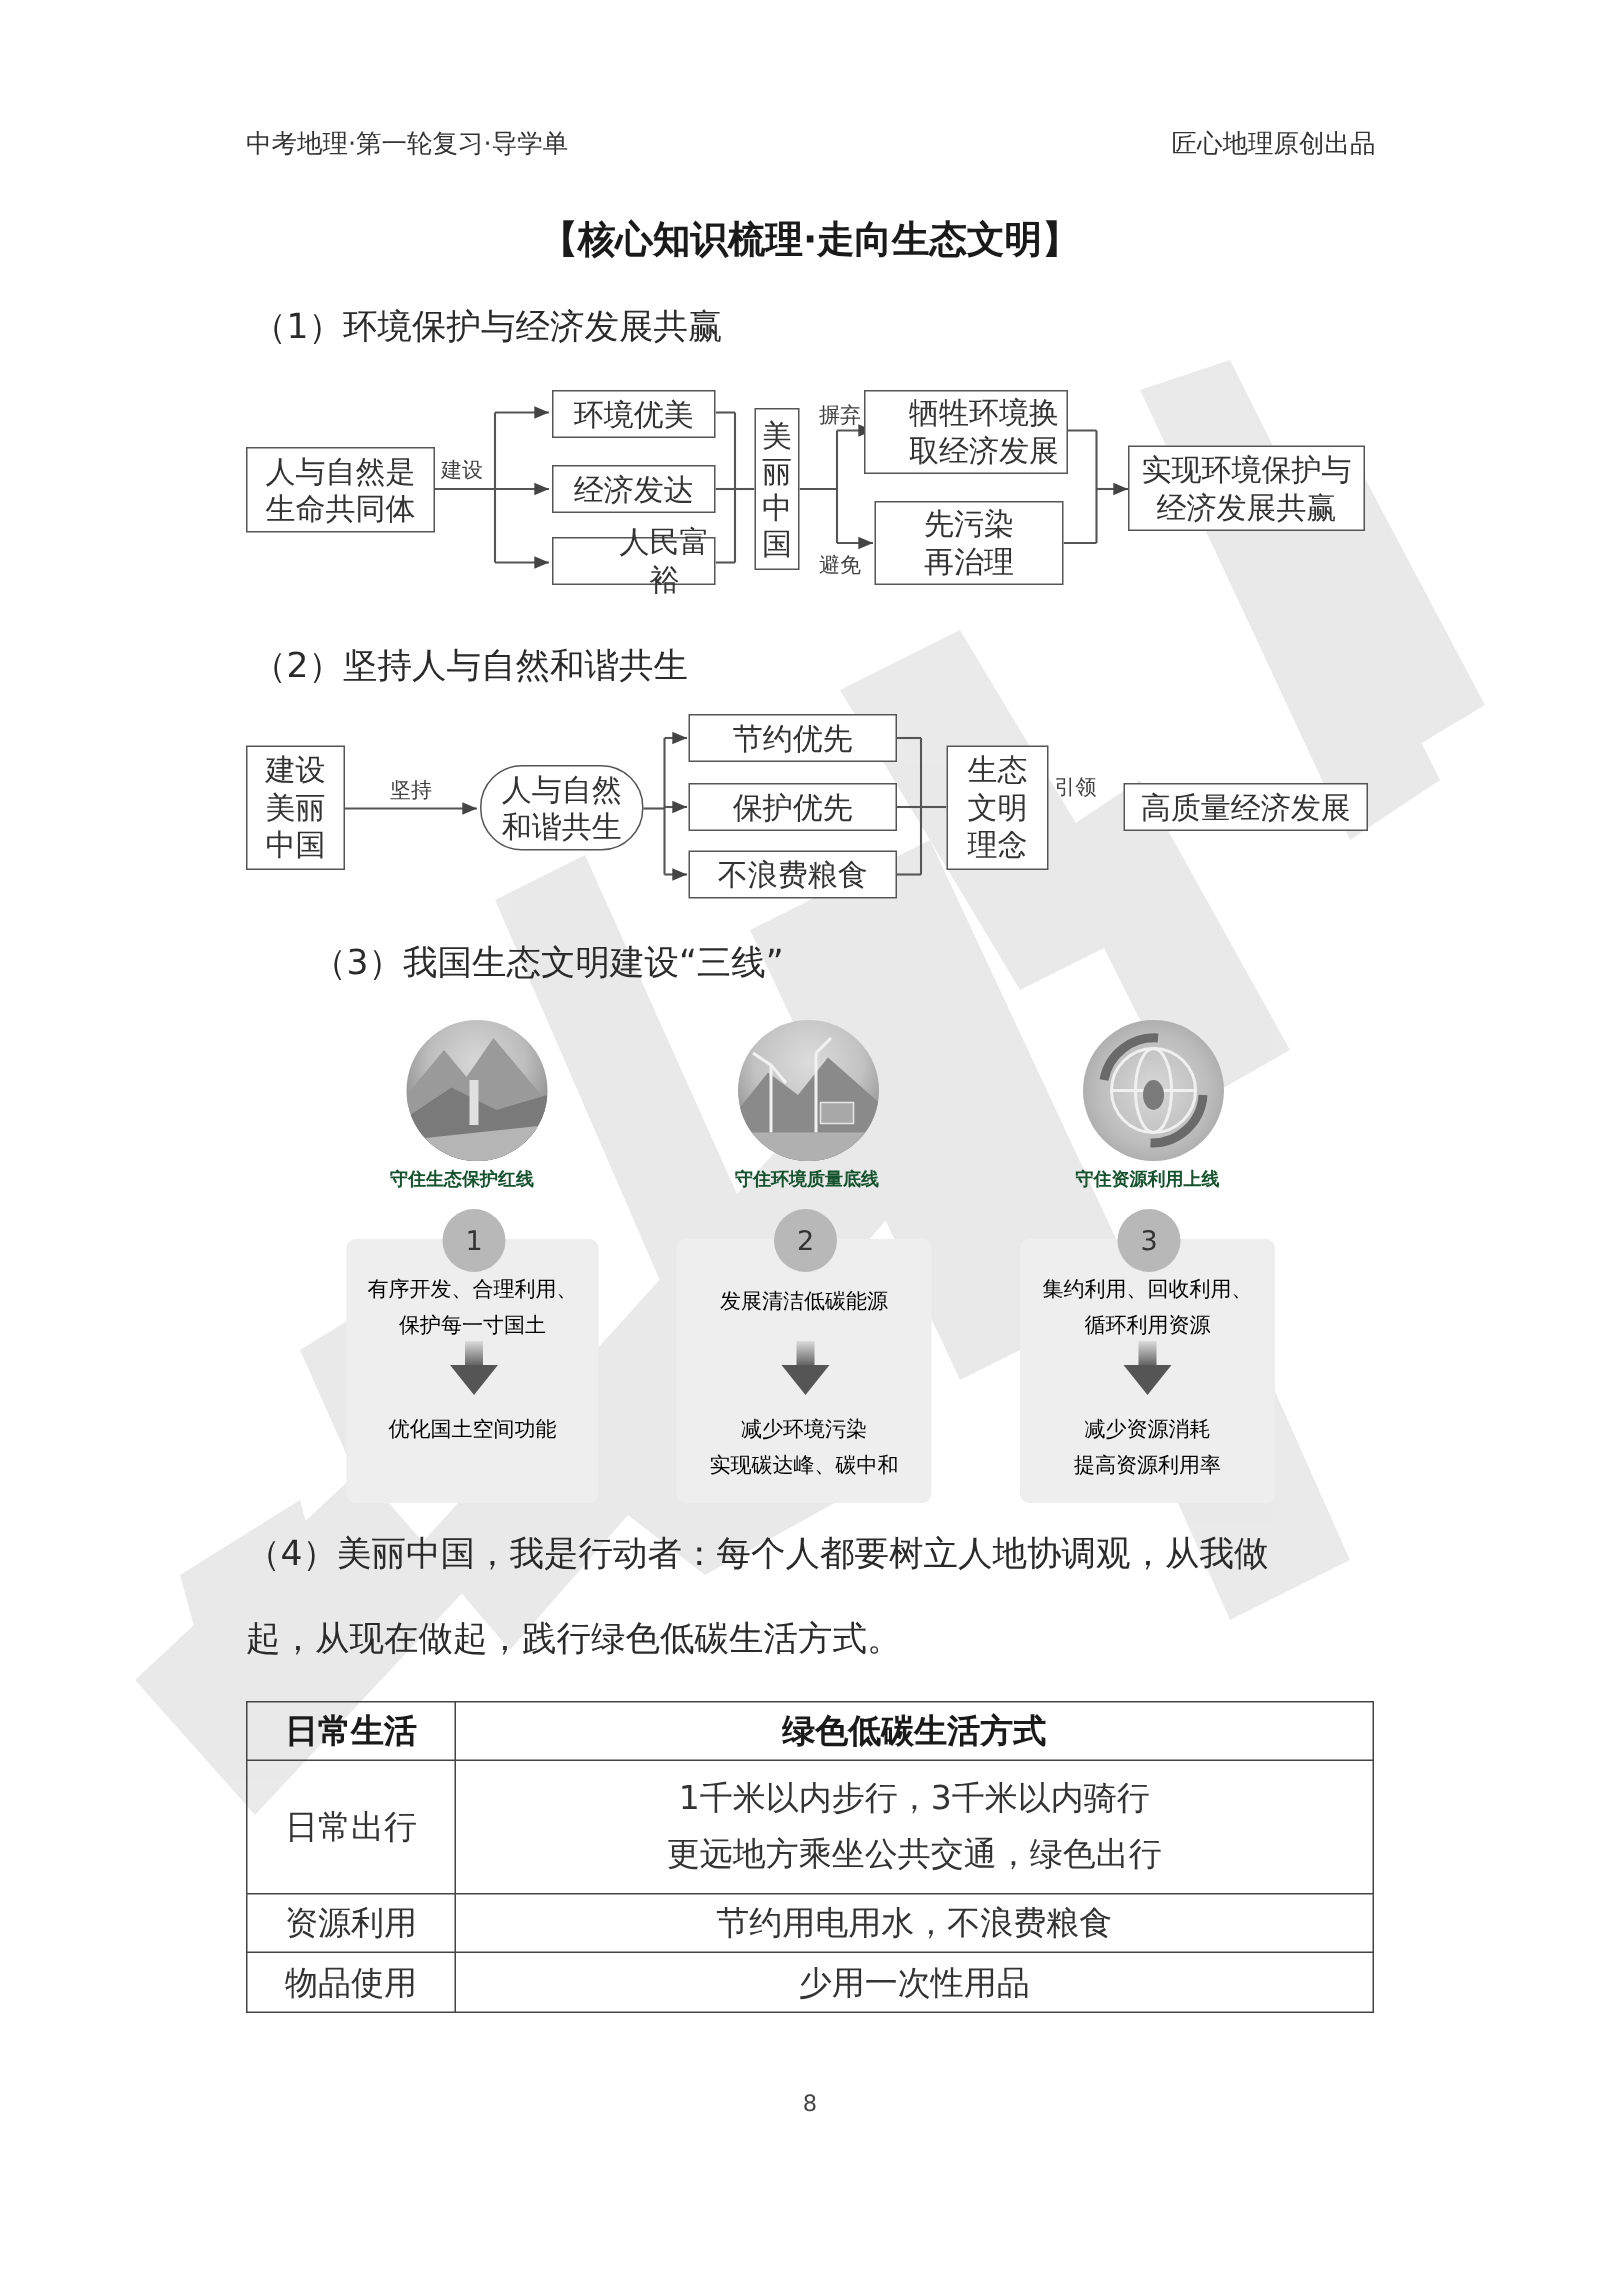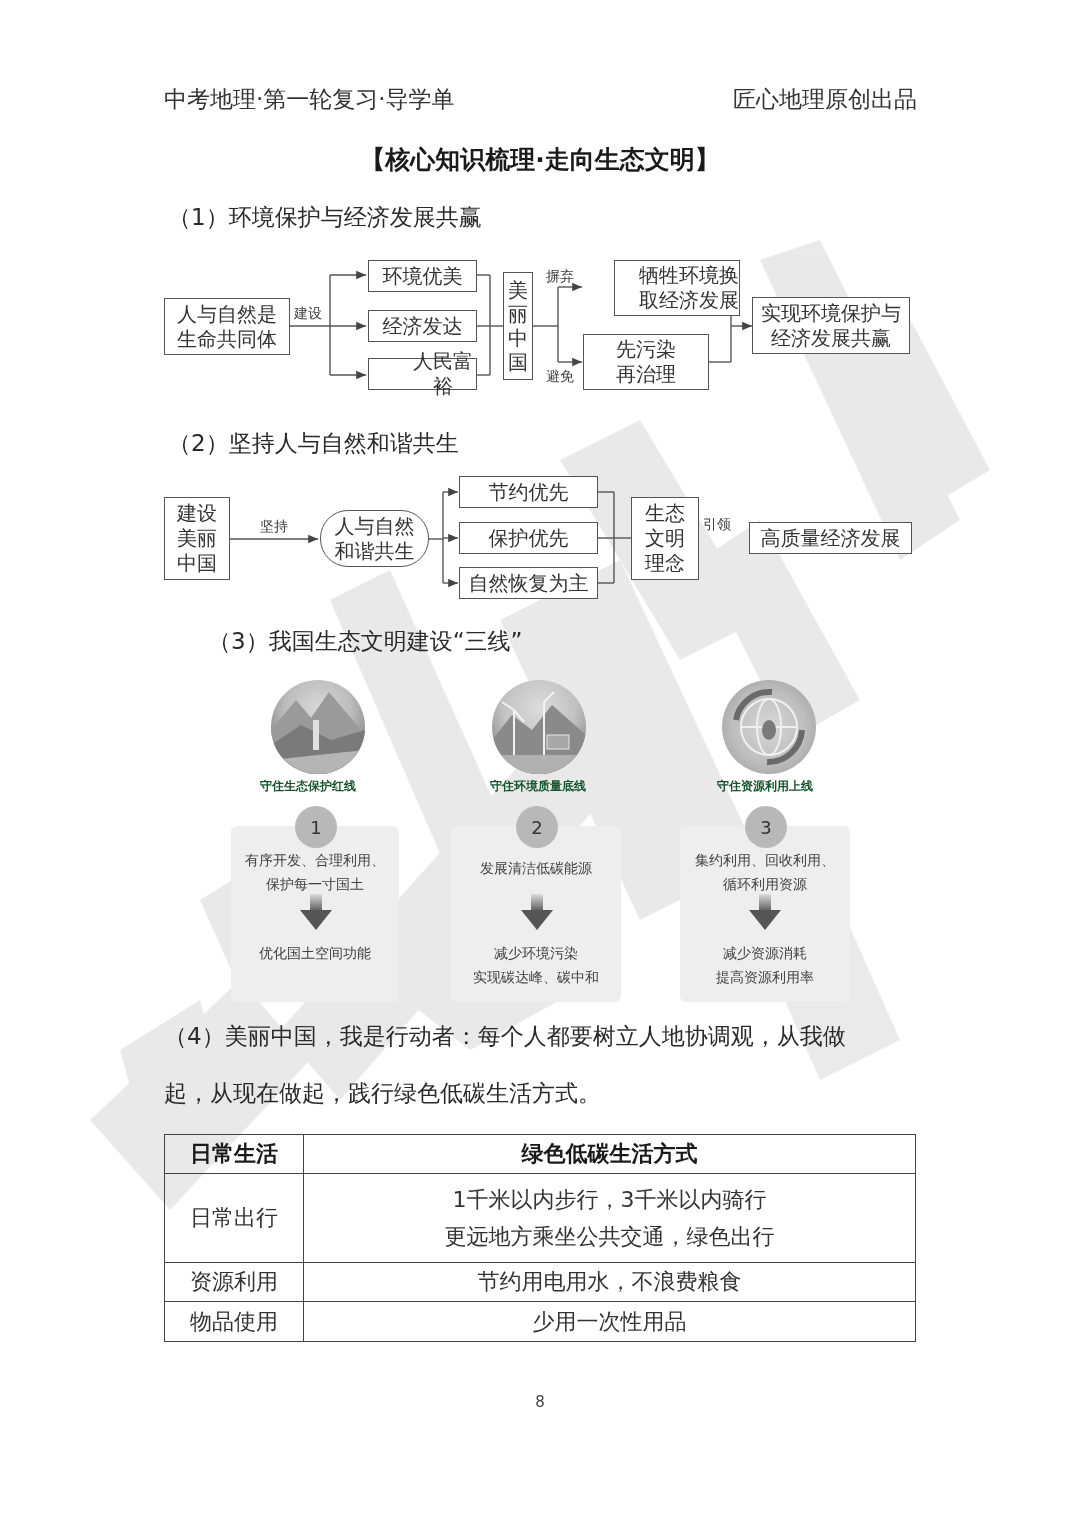--- a/index.html
+++ b/index.html
@@ -1,28 +1,28 @@
 <!DOCTYPE html>
 <html><head>
 <meta charset="utf-8">
 <style>
   html,body{margin:0;padding:0;background:#fff;}
   body{width:1080px;height:1527px;position:relative;overflow:hidden;font-family:"DejaVu Sans","Liberation Sans",sans-serif;color:#2a2a2a;}
   .abs{position:absolute;}
-  .hdr{top:84px;font-size:23px;color:#333;}
+  .hdr{top:84px;font-size:17px;color:#333;}
   .title{top:143px;left:0;width:1080px;text-align:center;font-size:25px;font-weight:bold;color:#1a1a1a;}
   .sec{font-size:23px;color:#2a2a2a;}
   .box{position:absolute;border:1.5px solid #555;background:#fff;display:flex;align-items:center;justify-content:center;text-align:center;font-size:20px;line-height:25px;color:#333;box-sizing:border-box;}
   .lbl{position:absolute;font-size:14px;color:#404040;font-family:Liberation Serif, serif;}
   svg.lines{position:absolute;left:0;top:0;}
   .watermark{position:absolute;left:0;top:0;pointer-events:none;}
   .circle-img{position:absolute;width:94px;height:94px;border-radius:50%;overflow:hidden;}
   .card{position:absolute;background:#eeeeee;border-radius:6px;}
   .num{position:absolute;width:42px;height:42px;border-radius:50%;background:#b8b8b8;color:#333;font-size:18px;display:flex;align-items:center;justify-content:center;}
-  .ctext{position:absolute;font-size:14px;color:#404040;text-align:center;line-height:24px;}
+  .ctext{position:absolute;font-size:14px;color:#000000;text-align:center;line-height:24px;}
   .clabel{position:absolute;font-family:"DejaVu Serif","Liberation Serif",serif;font-weight:bold;font-size:12px;color:#14532d;text-align:center;}
   .para{font-size:23px;line-height:30px;color:#2a2a2a;}
   table.t{position:absolute;left:164px;top:1134px;width:752px;border-collapse:collapse;font-size:22px;color:#333;}
   table.t td,table.t th{border:1.5px solid #444;text-align:center;padding:0;}
   table.t th{font-family:"DejaVu Serif","Liberation Serif",serif;font-weight:bold;height:38px;color:#1a1a1a;}
   .pgnum{top:1393px;left:0;width:1080px;text-align:center;font-size:15px;color:#444;}
 </style>
 </head>
 <body>
 
@@ -105,40 +105,40 @@
 <div class="box" style="left:368px;top:358px;width:109px;height:32px;padding-left:41px;">人民富裕</div>
 
 <div class="box" style="left:503px;top:272px;width:30px;height:108px;white-space:pre-line;line-height:24px;">美
 丽
 中
 国</div>
 
 <div class="lbl" style="left:546px;top:268px;">摒弃</div>
 <div class="lbl" style="left:546px;top:368px;">避免</div>
 
-<div class="box" style="left:614px;top:260px;width:126px;height:56px;white-space:pre-line;padding-left:24px;">牺牲环境换
+<div class="box" style="left:576px;top:260px;width:136px;height:56px;white-space:pre-line;padding-left:24px;">牺牲环境换
 取经济发展</div>
 <div class="box" style="left:583px;top:334px;width:126px;height:56px;white-space:pre-line;">先污染
 再治理</div>
 
 <div class="box" style="left:752px;top:297px;width:158px;height:57px;white-space:pre-line;">实现环境保护与
 经济发展共赢</div>
 
 <div class="abs sec" style="left:168px;top:428px;">（2）坚持人与自然和谐共生</div>
 
 <div class="box" style="left:164px;top:497px;width:66px;height:83px;white-space:pre-line;">建设
 美丽
 中国</div>
 <div class="lbl" style="left:260px;top:518px;">坚持</div>
 <div class="box" style="left:320px;top:510px;width:109px;height:57px;white-space:pre-line;border-radius:28px;">人与自然
 和谐共生</div>
 
 <div class="box" style="left:459px;top:476px;width:139px;height:32px;">节约优先</div>
 <div class="box" style="left:459px;top:522px;width:139px;height:32px;">保护优先</div>
-<div class="box" style="left:459px;top:567px;width:139px;height:32px;">自然恢复为主</div>
+<div class="box" style="left:459px;top:567px;width:139px;height:32px;">不浪费粮食</div>
 
 <div class="box" style="left:631px;top:497px;width:68px;height:83px;white-space:pre-line;">生态
 文明
 理念</div>
 <div class="lbl" style="left:703px;top:516px;">引领</div>
 <div class="box" style="left:749px;top:522px;width:163px;height:32px;">高质量经济发展</div>
 
 <div class="abs sec" style="left:168px;top:626px;margin-left:40px;">（3）我国生态文明建设“三线”</div>
 
 <div class="circle-img" style="left:271px;top:680px;background:radial-gradient(circle at 50% 30%,#d8d8d8 0%,#bdbdbd 40%,#8c8c8c 70%,#6f6f6f 100%);">

